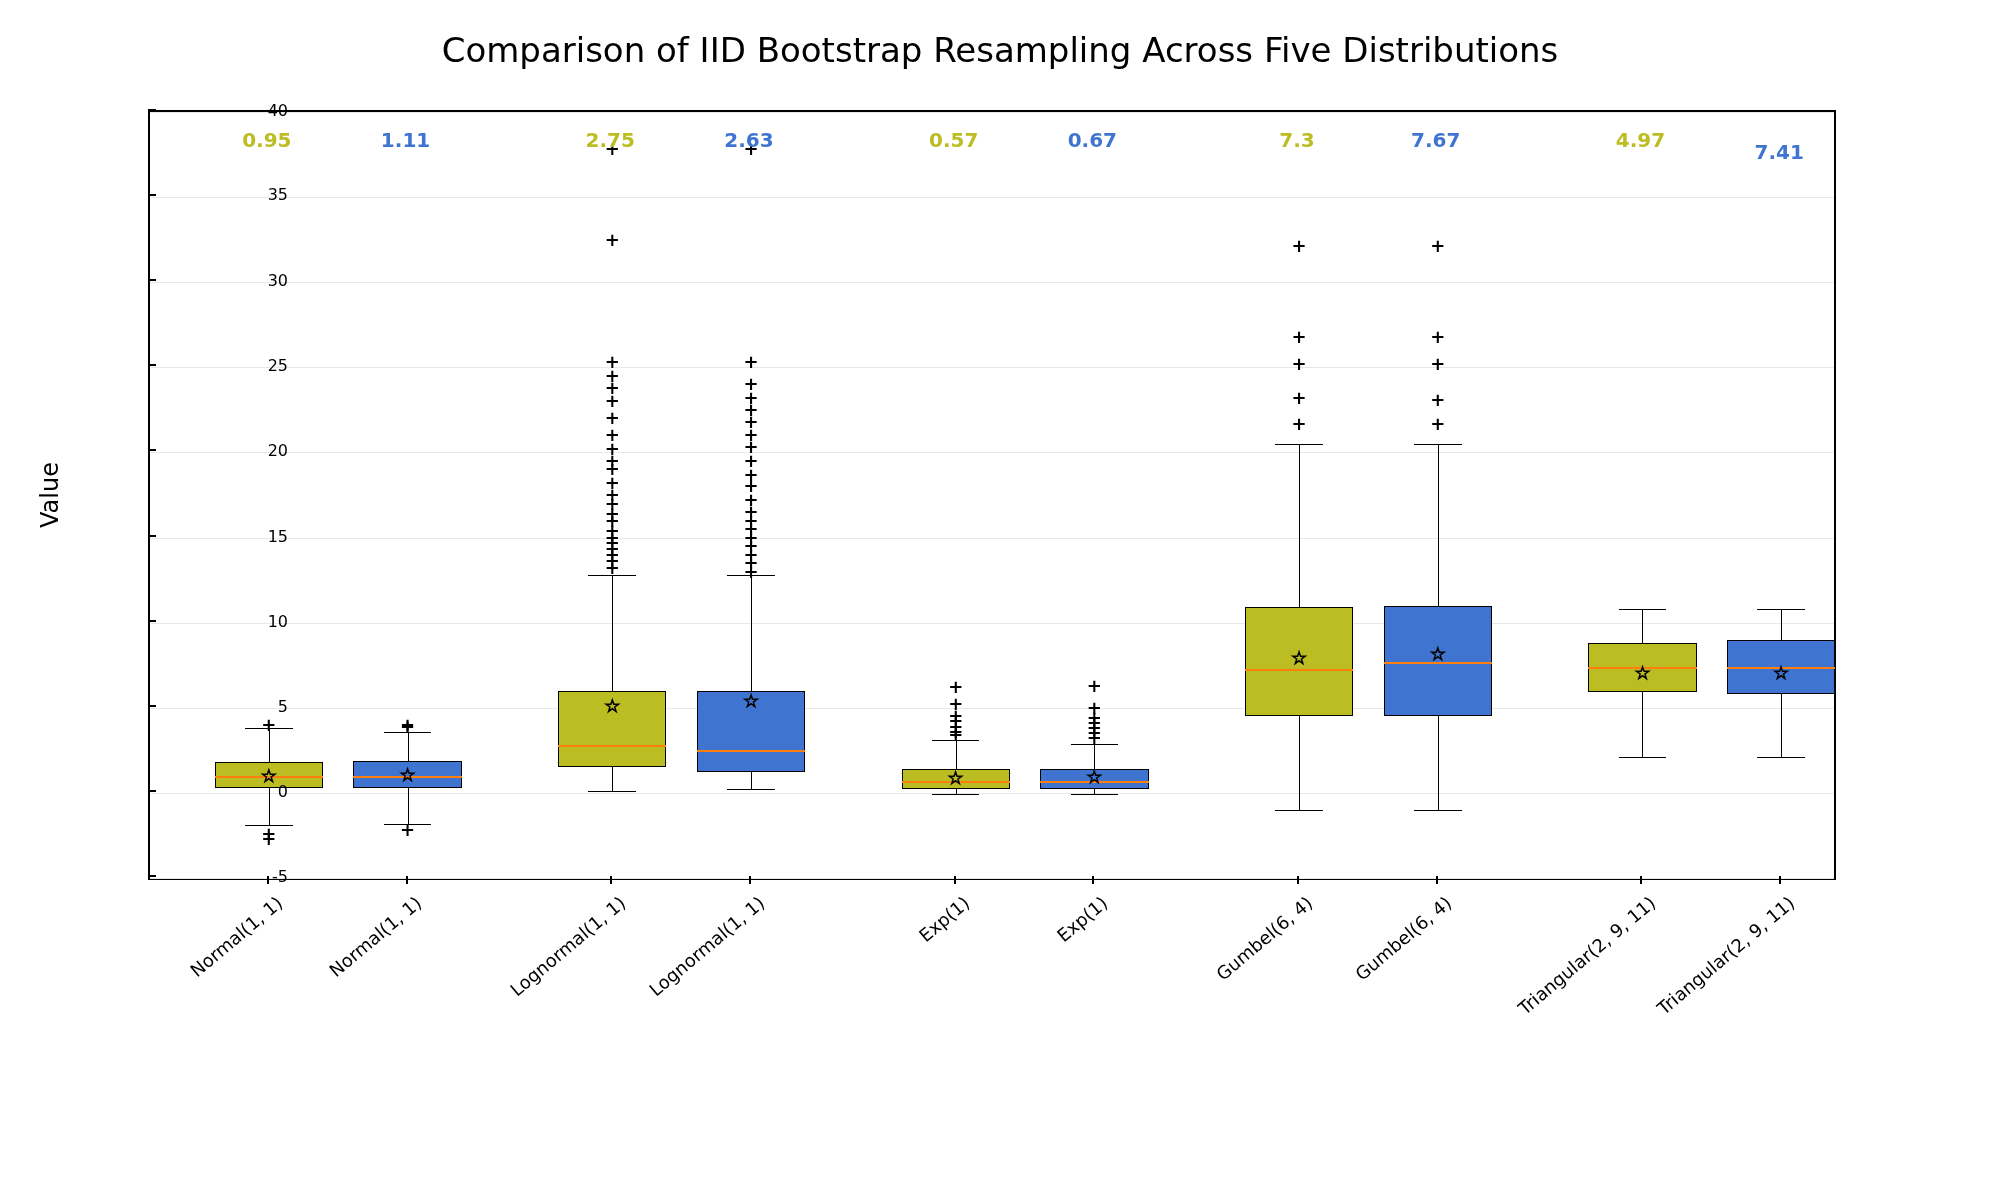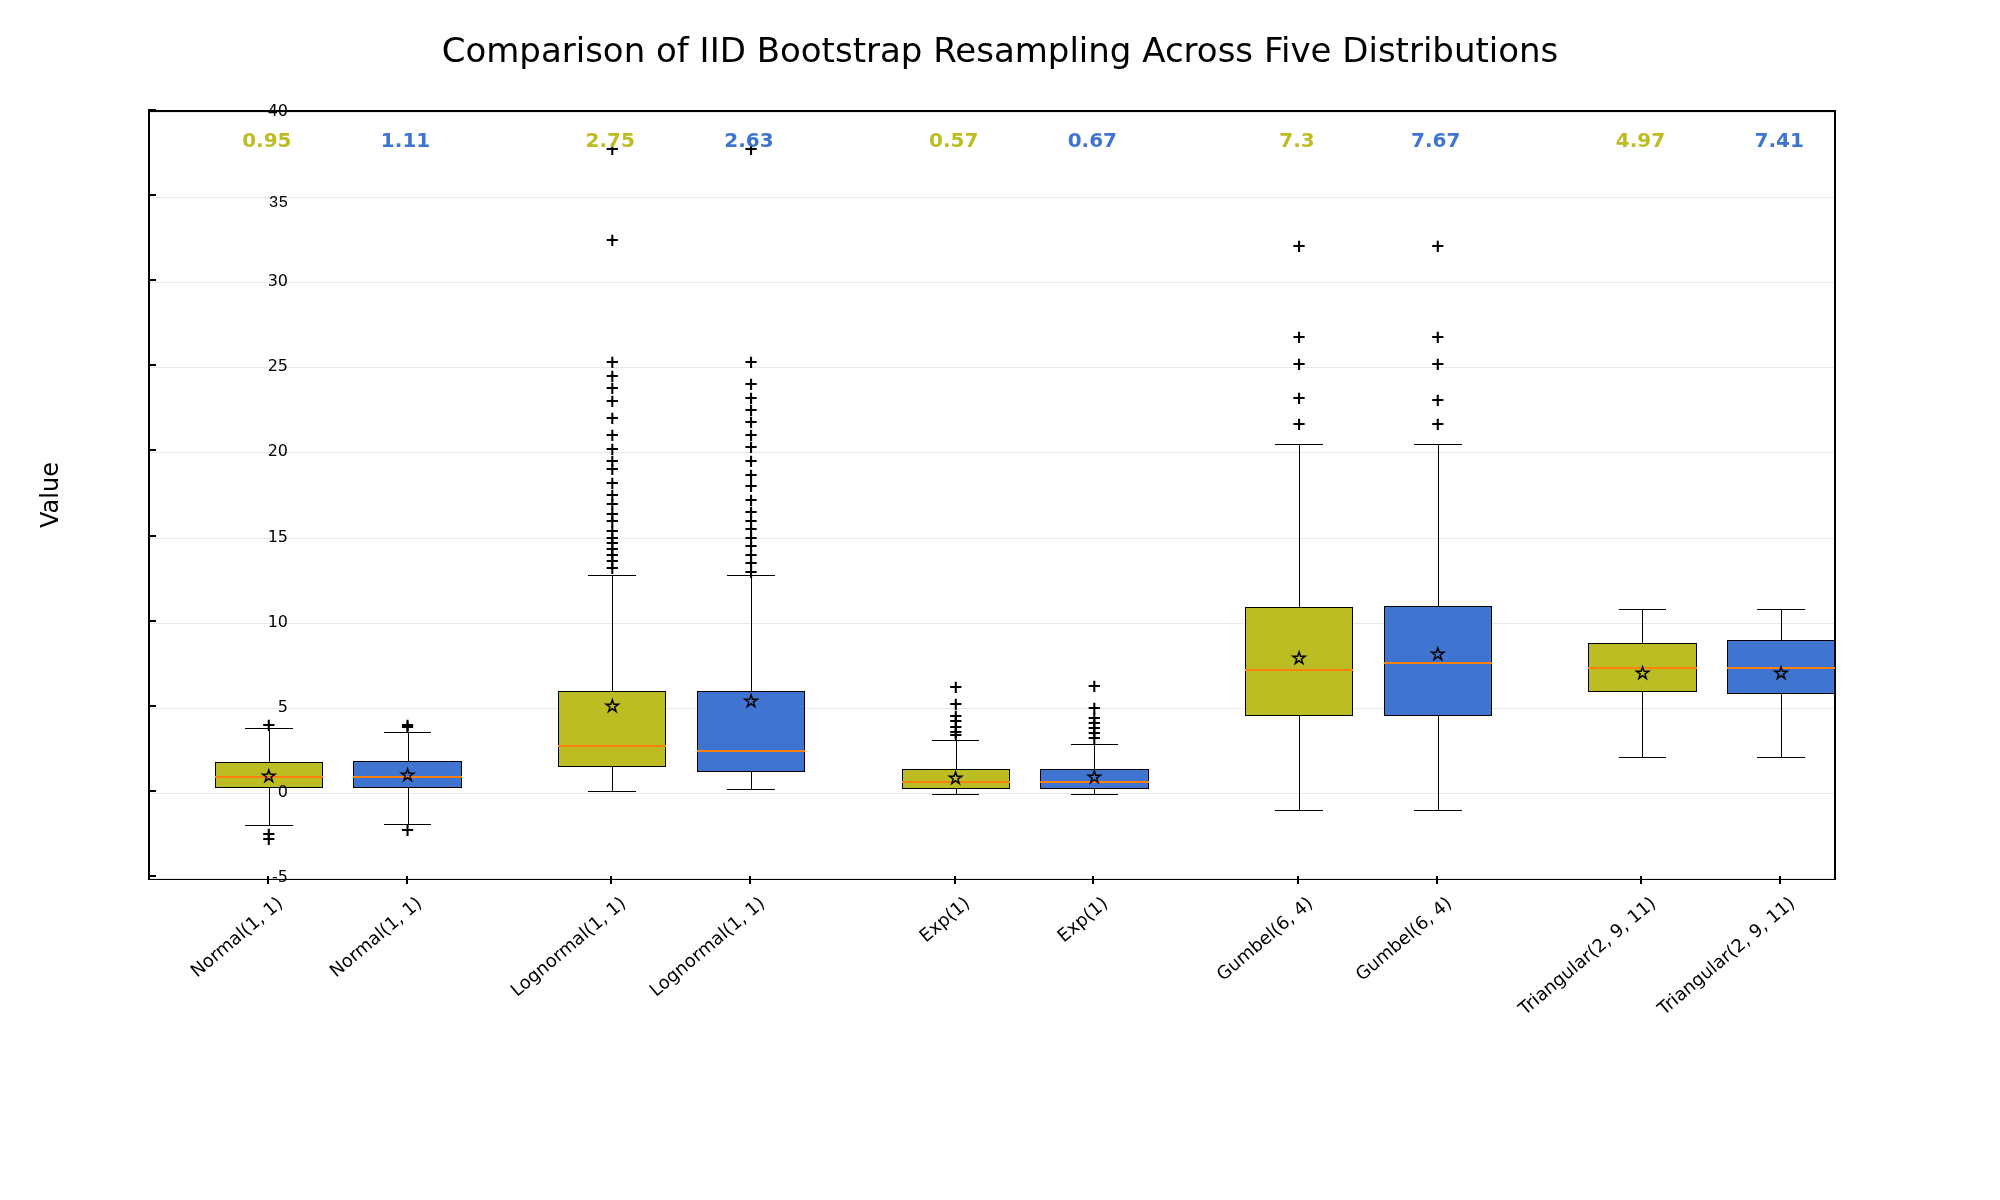--- a/index.html
+++ b/index.html
@@ -327,21 +327,21 @@
 
   <div id="yticks-holder">
       <div class="ytick" style="top: 876px;">-5</div>
       <div class="ytick" style="top: 790.889px;">0</div>
       <div class="ytick" style="top: 705.778px;">5</div>
       <div class="ytick" style="top: 620.667px;">10</div>
       <div class="ytick" style="top: 535.556px;">15</div>
       <div class="ytick" style="top: 450.444px;">20</div>
       <div class="ytick" style="top: 365.333px;">25</div>
       <div class="ytick" style="top: 280.222px;">30</div>
-      <div class="ytick" style="top: 203px; font-family: Liberation Mono, monospace;">35</div>
+      <div class="ytick" style="top: 194px;">35</div>
       <div class="ytick" style="top: 110px;">40</div>
     </div>
   <div id="xticks-holder">
       <div class="xtick-label" style="left: 272.871px; top: 892px; transform: translateX(-100%) rotate(-40deg);">Normal(1, 1)</div>
       <div class="xtick-label" style="left: 411.553px; top: 892px; transform: translateX(-100%) rotate(-40deg);">Normal(1, 1)</div>
       <div class="xtick-label" style="left: 616.275px; top: 892px; transform: translateX(-100%) rotate(-40deg);">Lognormal(1, 1)</div>
       <div class="xtick-label" style="left: 754.957px; top: 892px; transform: translateX(-100%) rotate(-40deg);">Lognormal(1, 1)</div>
       <div class="xtick-label" style="left: 959.678px; top: 892px; transform: translateX(-100%) rotate(-40deg);">Exp(1)</div>
       <div class="xtick-label" style="left: 1098.36px; top: 892px; transform: translateX(-100%) rotate(-40deg);">Exp(1)</div>
       <div class="xtick-label" style="left: 1303.08px; top: 892px; transform: translateX(-100%) rotate(-40deg);">Gumbel(6, 4)</div>
@@ -352,21 +352,21 @@
   <div id="annot-holder">
       <div class="top-annot" style="left: 266.871px; color: rgb(188, 189, 34);">0.95</div>
       <div class="top-annot" style="left: 405.553px; color: rgb(63, 116, 209);">1.11</div>
       <div class="top-annot" style="left: 610.275px; color: rgb(188, 189, 34);">2.75</div>
       <div class="top-annot" style="left: 748.957px; color: rgb(63, 116, 209);">2.63</div>
       <div class="top-annot" style="left: 953.678px; color: rgb(188, 189, 34);">0.57</div>
       <div class="top-annot" style="left: 1092.36px; color: rgb(63, 116, 209);">0.67</div>
       <div class="top-annot" style="left: 1297.08px; color: rgb(188, 189, 34);">7.3</div>
       <div class="top-annot" style="left: 1435.76px; color: rgb(63, 116, 209);">7.67</div>
       <div class="top-annot" style="left: 1640.49px; color: rgb(188, 189, 34);">4.97</div>
-      <div class="top-annot" style="left: 1779.17px; color: rgb(63, 116, 209);">7.41</div>
+      <div class="top-annot" style="left: 1779.17px; color: rgb(63, 116, 209); margin-top: 12px;">7.41</div>
     </div>
 
 
 </div>
 
 <div class="ytick-mark" style="top: 876px; left: 148px;"></div>
 <div class="ytick-mark" style="top: 790.889px; left: 148px;"></div>
 <div class="ytick-mark" style="top: 705.778px; left: 148px;"></div>
 <div class="ytick-mark" style="top: 620.667px; left: 148px;"></div>
 <div class="ytick-mark" style="top: 535.556px; left: 148px;"></div>

